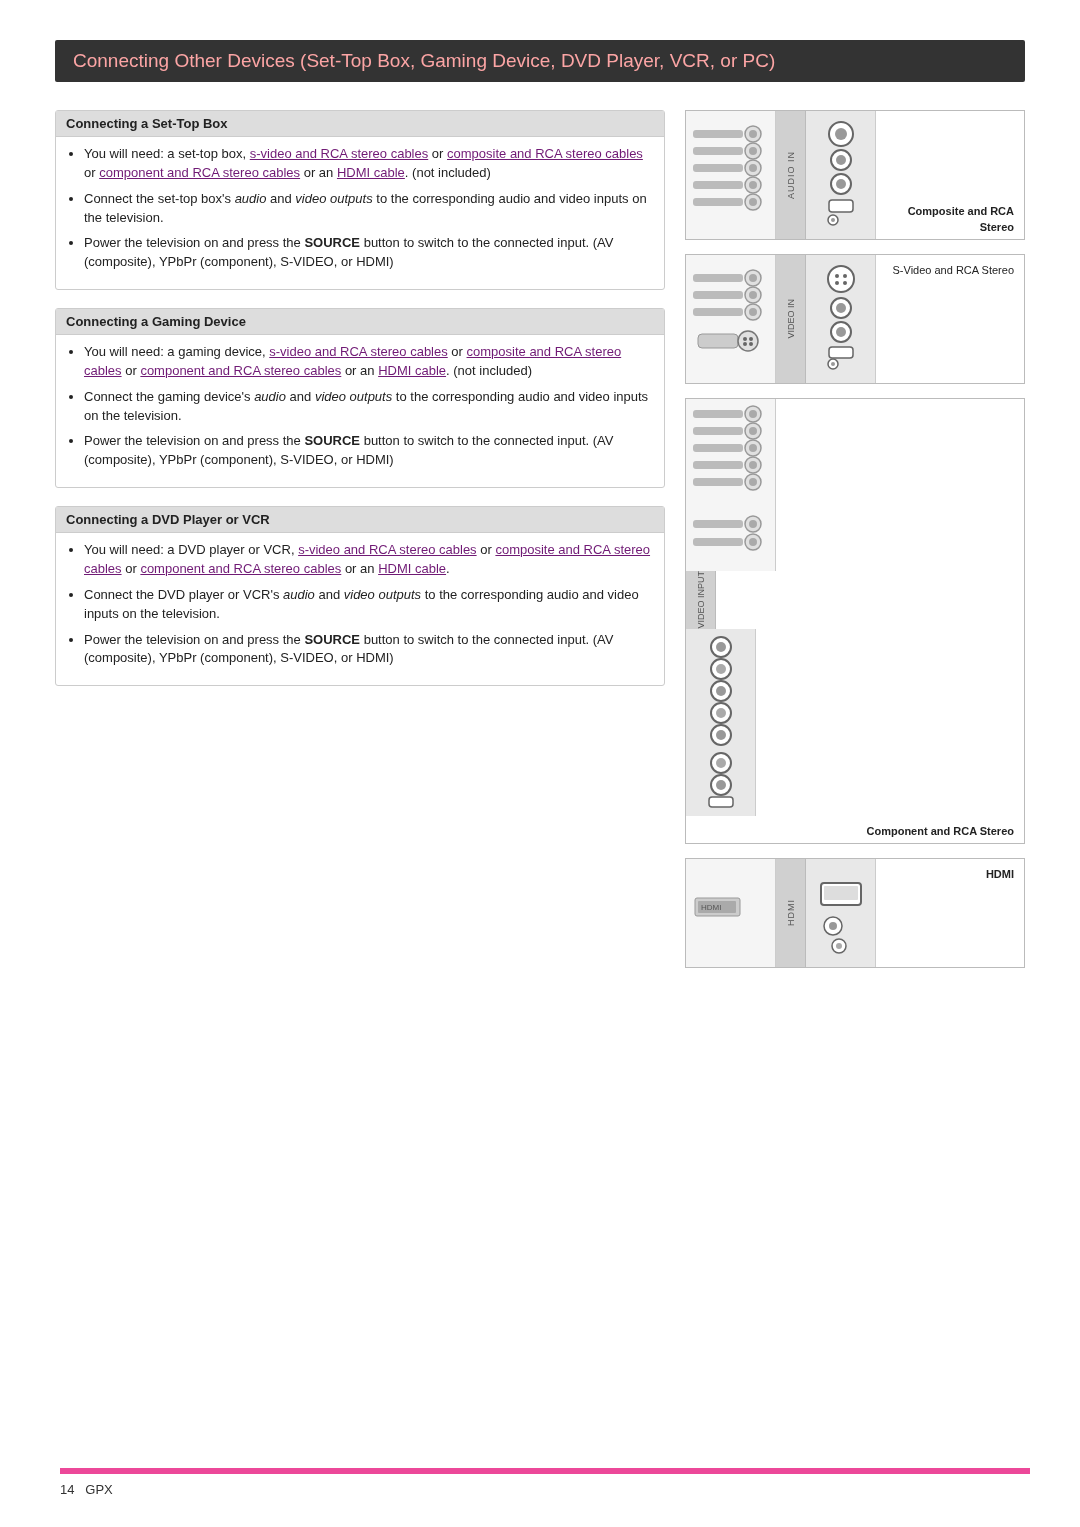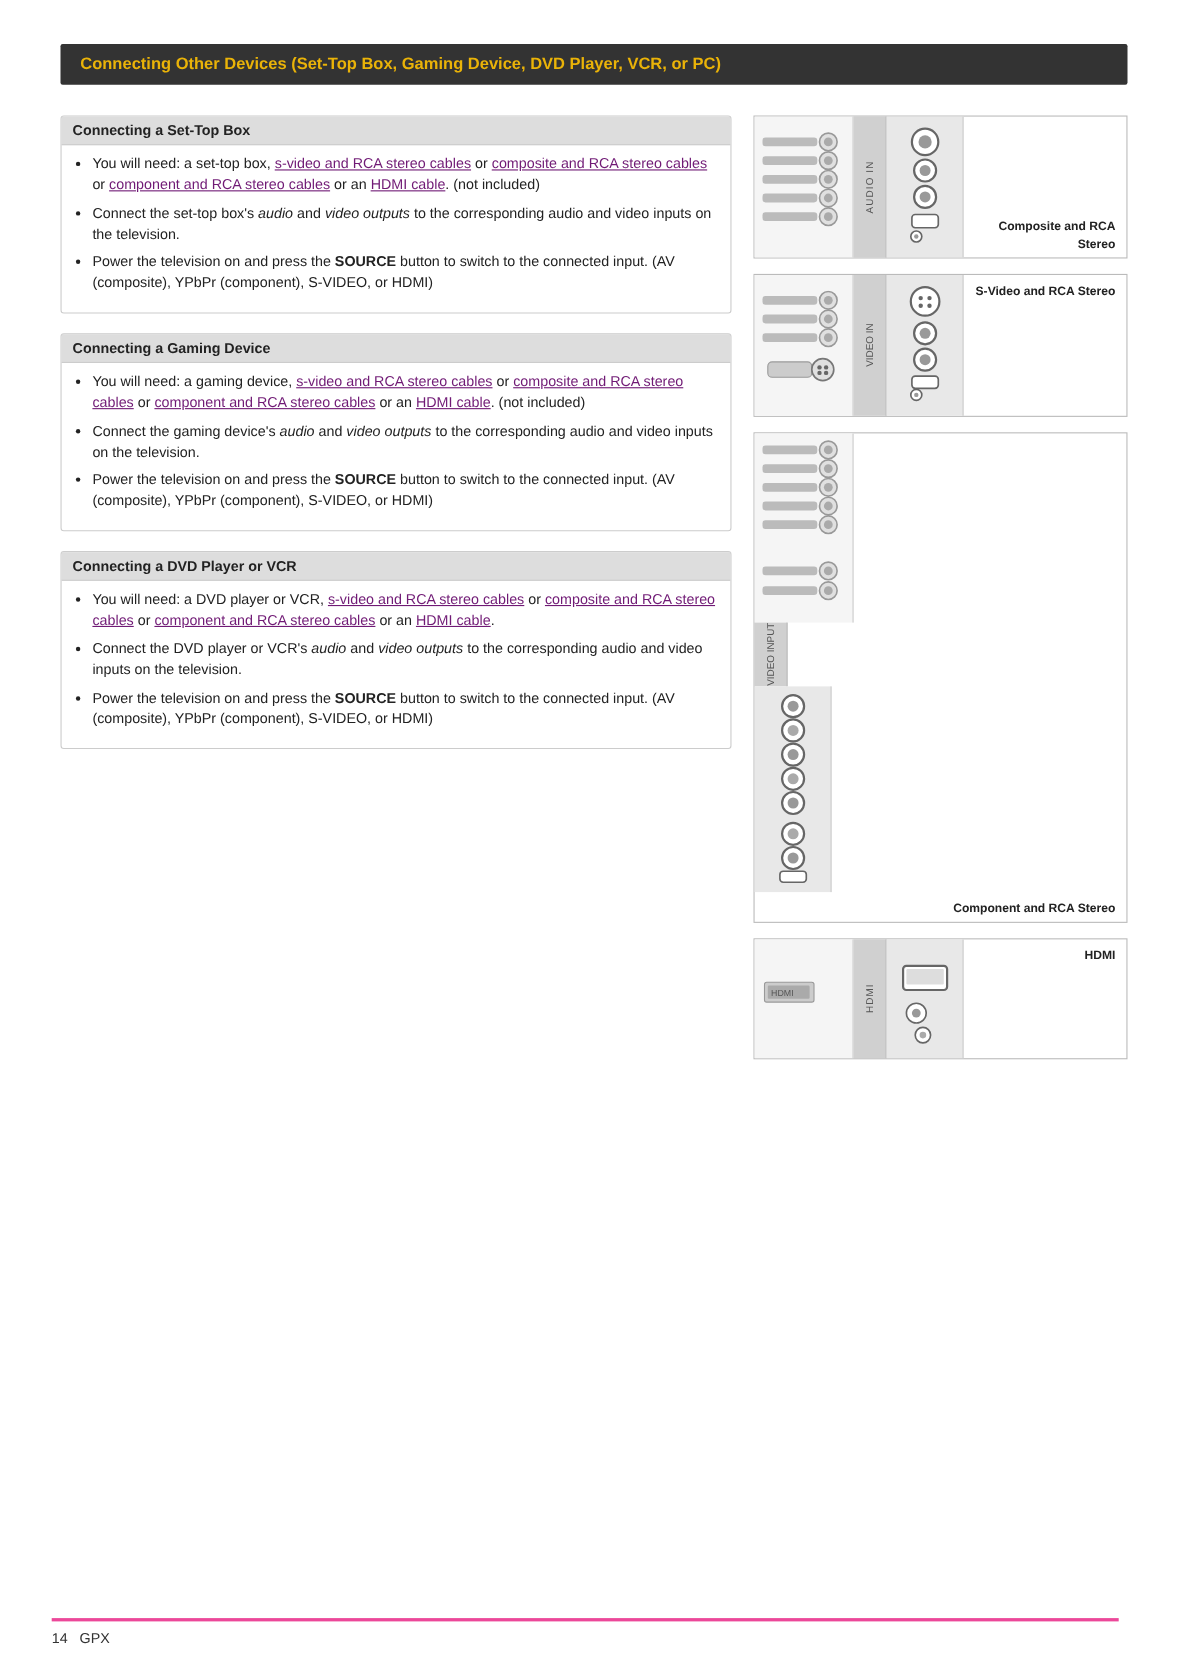--- a/index.html
+++ b/index.html
@@ -11,23 +11,23 @@
       width: 1080px;
       min-height: 1527px;
       position: relative;
     }
     .page {
       padding: 40px 55px 60px 55px;
       max-width: 1080px;
     }
     .page-header {
       background: #333;
-      color: #eab308;
-      font-size: 15px;
-      font-weight: bold;
+      color: #fca5a5;
+      font-size: 19px;
+      font-weight: normal;
       padding: 10px 18px;
       margin-bottom: 18px;
       border-radius: 2px;
     }
     .main-layout {
       display: flex;
       gap: 20px;
       align-items: flex-start;
       margin-top: 28px;
     }
@@ -89,24 +89,24 @@
       flex-direction: column;
       justify-content: center;
       align-items: center;
       padding: 6px 4px;
       gap: 5px;
       border-right: 1px solid #ccc;
     }
     .page-footer {
       position: absolute;
       bottom: 30px;
-      left: 47px;
+      left: 60px;
       font-size: 13px;
       color: #333;
-      border-top: 3px solid #ec4899;
+      border-top: 6px solid #ec4899;
       width: calc(100% - 110px);
       padding-top: 8px;
     }
     .footer-text {
       font-size: 13px;
     }
   </style>
 </head>
 <body>
 
@@ -271,21 +271,21 @@
             <circle cx="30" cy="68" r="10" fill="#fff" stroke="#666" stroke-width="2"></circle>
             <circle cx="30" cy="68" r="5" fill="#999"></circle>
 
             <rect x="18" y="83" width="24" height="11" rx="3" fill="#fff" stroke="#666" stroke-width="1.5"></rect>
 
             <circle cx="22" cy="100" r="5" fill="#fff" stroke="#666" stroke-width="1.5"></circle>
             <circle cx="22" cy="100" r="2" fill="#999"></circle>
           </svg>
         </div>
         <div style="flex:1; display:flex; flex-direction:column; justify-content:flex-start; align-items:flex-end; padding:8px 10px 4px 4px;">
-          <span style="font-size:11px; font-weight:bold; text-align:center; line-height:1.4;">S-Video and
+          <span style="font-size:11px; font-weight:normal; text-align:center; line-height:1.4;">S-Video and
 RCA Stereo</span>
         </div>
       </div>
 
       <div class="diagram-panel" style="min-height:200px; margin-bottom:14px;flex-direction:column;">
         <div class="diag-cables">
           <svg width="75" height="160" viewBox="0 0 75 160">
             <rect x="0" y="5" width="50" height="8" rx="3" fill="#bbb"></rect>
             <circle cx="60" cy="9" r="8" fill="#e0e0e0" stroke="#999" stroke-width="1.5"></circle>
             <circle cx="60" cy="9" r="4" fill="#aaa"></circle>

